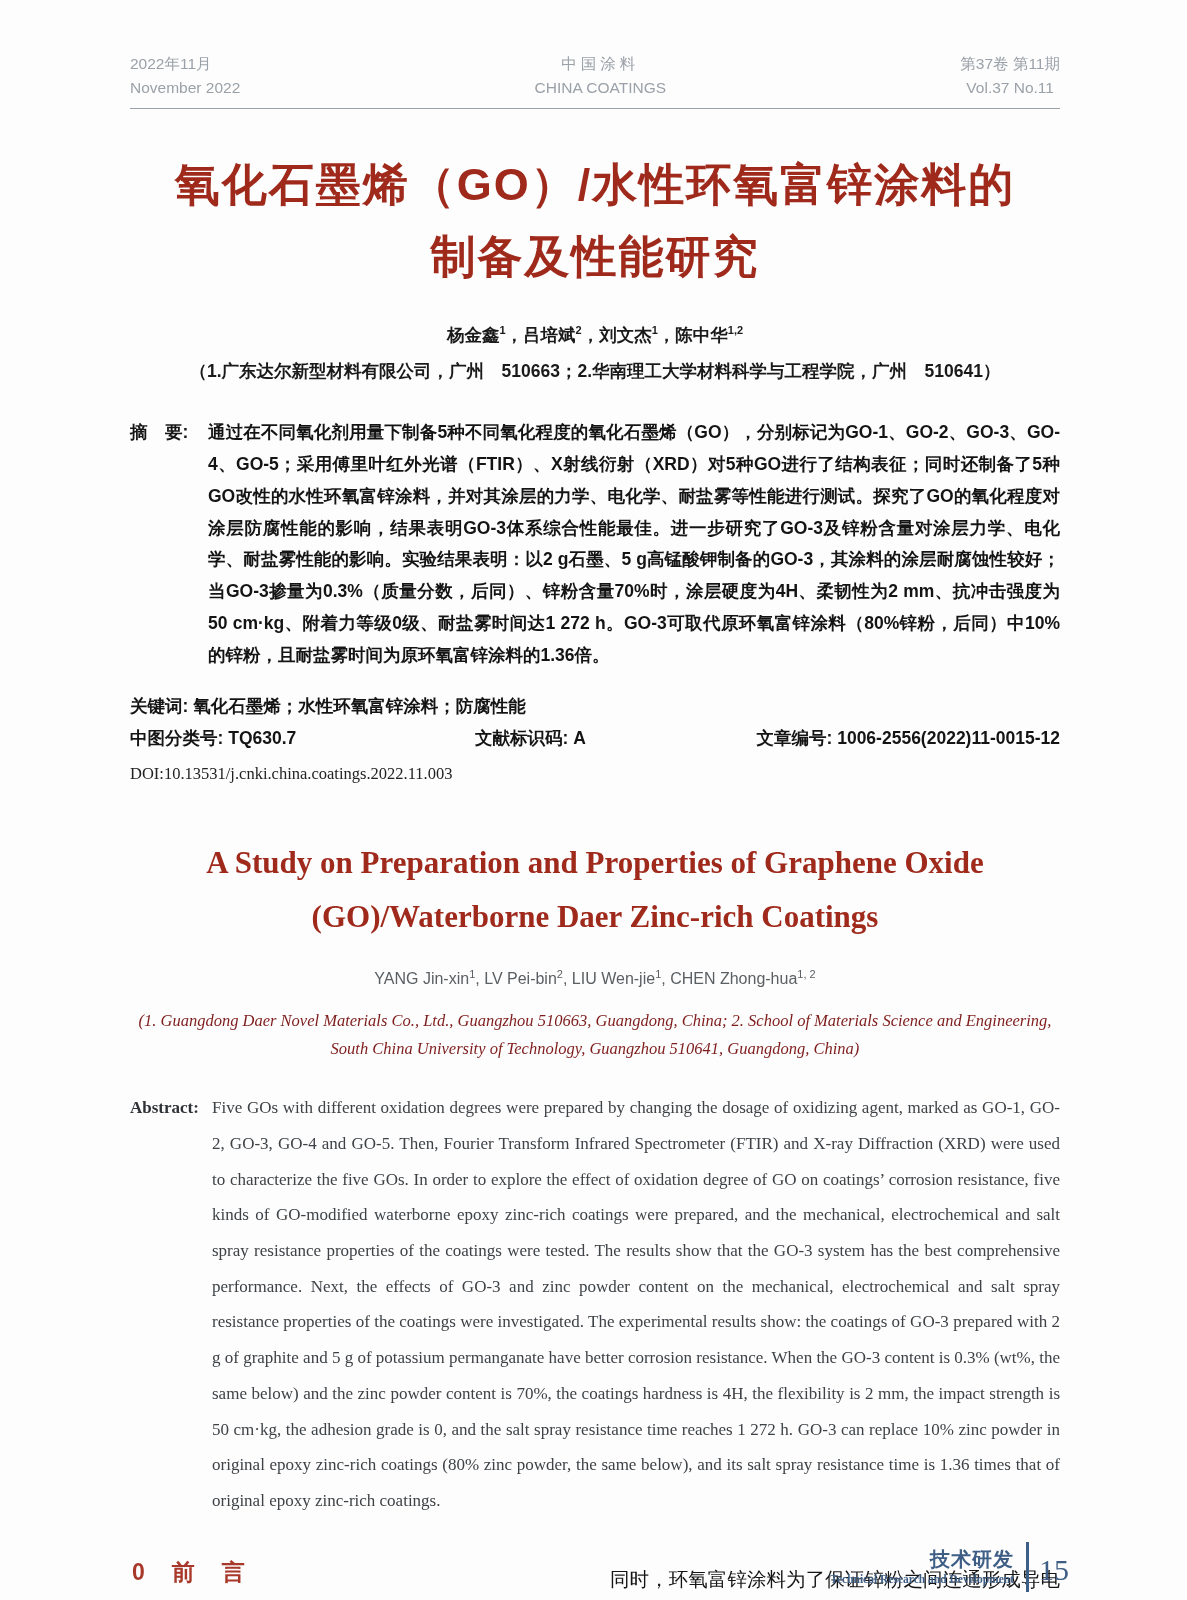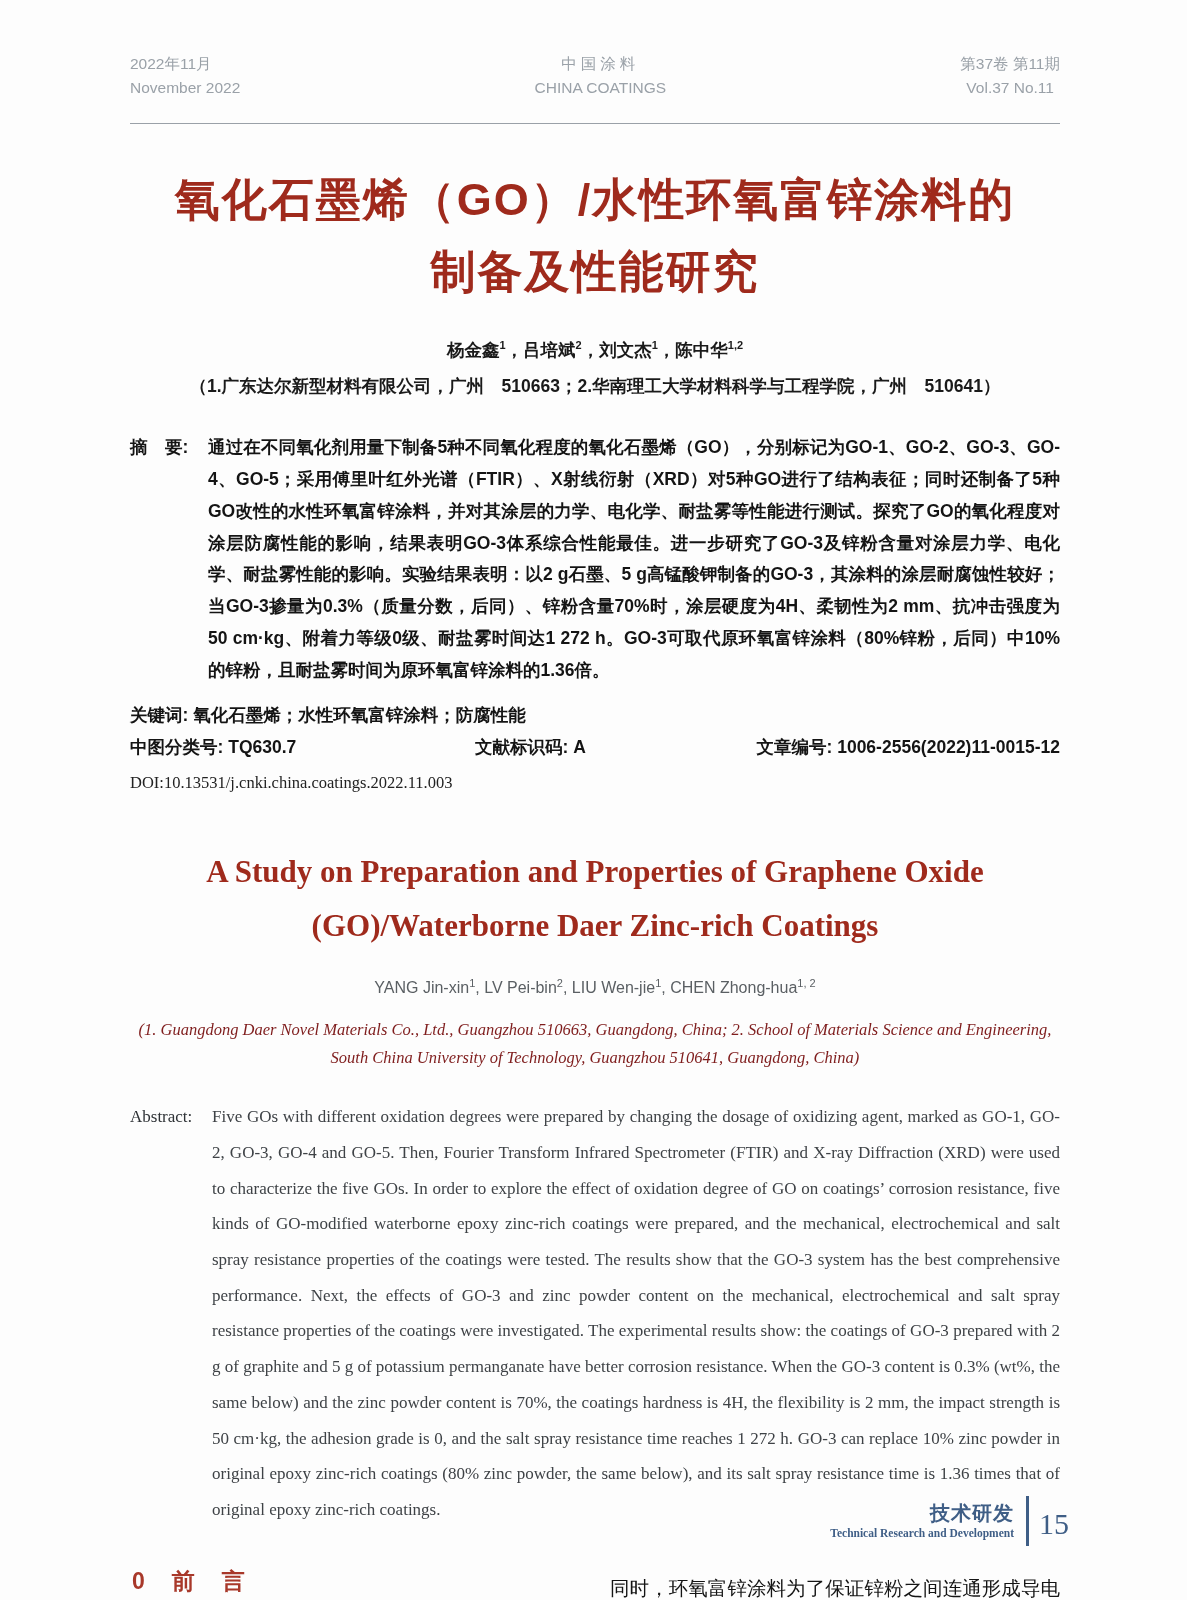--- a/index.html
+++ b/index.html
@@ -12,21 +12,21 @@
     color:#1c1c1c;
     box-sizing:border-box;
     overflow:hidden;
   }
   .content{padding:52px 127px 0 130px;}
 
   
   .jheader{
     display:flex;justify-content:space-between;align-items:flex-end;
     color:#9aa1a8;font-size:15.5px;line-height:1.55;
-    border-bottom:1.5px solid #9aa1a8;padding-bottom:23px;
+    border-bottom:1.5px solid #9aa1a8;padding-bottom:8px;
   }
   .jheader .hl{ text-align:left;}
   .jheader .hc{ text-align:center;}
   .jheader .hr{ text-align:center;}
   .jheader .cnrow{letter-spacing:4px;}
 
   
   .cn-title{
     margin-top:40px;text-align:center;
     color:#9f2a1c;font-weight:bold;
@@ -44,21 +44,21 @@
 
   
   .abs-cn{
     margin-top:34px;display:flex;
     font-size:17.5px;line-height:1.82;text-align:justify;
     font-weight:600;color:#141414;
   }
   .abs-cn .lbl{flex:0 0 78px;font-weight:bold;white-space:nowrap;}
   .abs-cn .txt{flex:1;}
   .kw-cn{
-    margin-top:16px;font-size:17.5px;font-weight:600;color:#141414;
+    margin-top:22px;font-size:17.5px;font-weight:600;color:#141414;
   }
   .kw-cn .lbl{font-weight:bold;}
   .meta-row{
     margin-top:8px;display:flex;
     font-size:17.5px;font-weight:600;color:#141414;
   }
   .meta-row .m1{flex:0 0 345px;}
   .meta-row .m2{flex:1;}
   .meta-row .m3{flex:0 0 auto;}
   .doi{
@@ -79,21 +79,21 @@
   .affil-en{
     margin-top:18px;text-align:center;
     font-family:"Liberation Serif",serif;font-style:italic;
     font-size:16.5px;line-height:1.75;color:#7f1d1d;
   }
   .abs-en{
     margin-top:26px;display:flex;
     font-family:"Liberation Serif",serif;
     font-size:17px;line-height:2.1;text-align:justify;color:#3e4246;
   }
-  .abs-en .lbl{flex:0 0 82px;font-weight:normal;color:#2e3236;white-space:nowrap;}
+  .abs-en .lbl{flex:0 0 82px;font-weight:bold;color:#2e3236;white-space:nowrap;}
   .abs-en .txt{flex:1;}
   .kw-en{
     margin-top:6px;font-family:"Liberation Serif",serif;
     font-size:17px;color:#3e4246;
   }
   .kw-en .lbl{font-weight:bold;color:#2e3236;}
 
   
   .body-cols{
     margin-top:34px;display:flex;gap:30px;
@@ -105,21 +105,21 @@
   }
   .body-p{
     font-family:"Liberation Serif",serif;
     font-size:19.5px;line-height:1.95;text-align:justify;
     color:#141414;margin:0;
   }
   .col-right{padding-top:8px;}
 
   
   .footer-badge{
-    position:absolute;right:118px;top:1496px;
+    position:absolute;right:118px;top:1542px;
     display:flex;align-items:center;color:#3f5e86;
   }
   .fb-text{text-align:right;line-height:1.25;}
   .fb-cn{font-size:20px;font-weight:bold;letter-spacing:1px;}
   .fb-en{font-family:"Liberation Serif",serif;font-weight:bold;font-size:11.5px;}
   .fb-bar{width:3px;height:50px;background:#3f5e86;margin:0 10px 0 12px;}
   .fb-page{font-family:"Liberation Serif",serif;font-size:30px;padding-top:6px;}
 </style>
 </head>
 <body>

